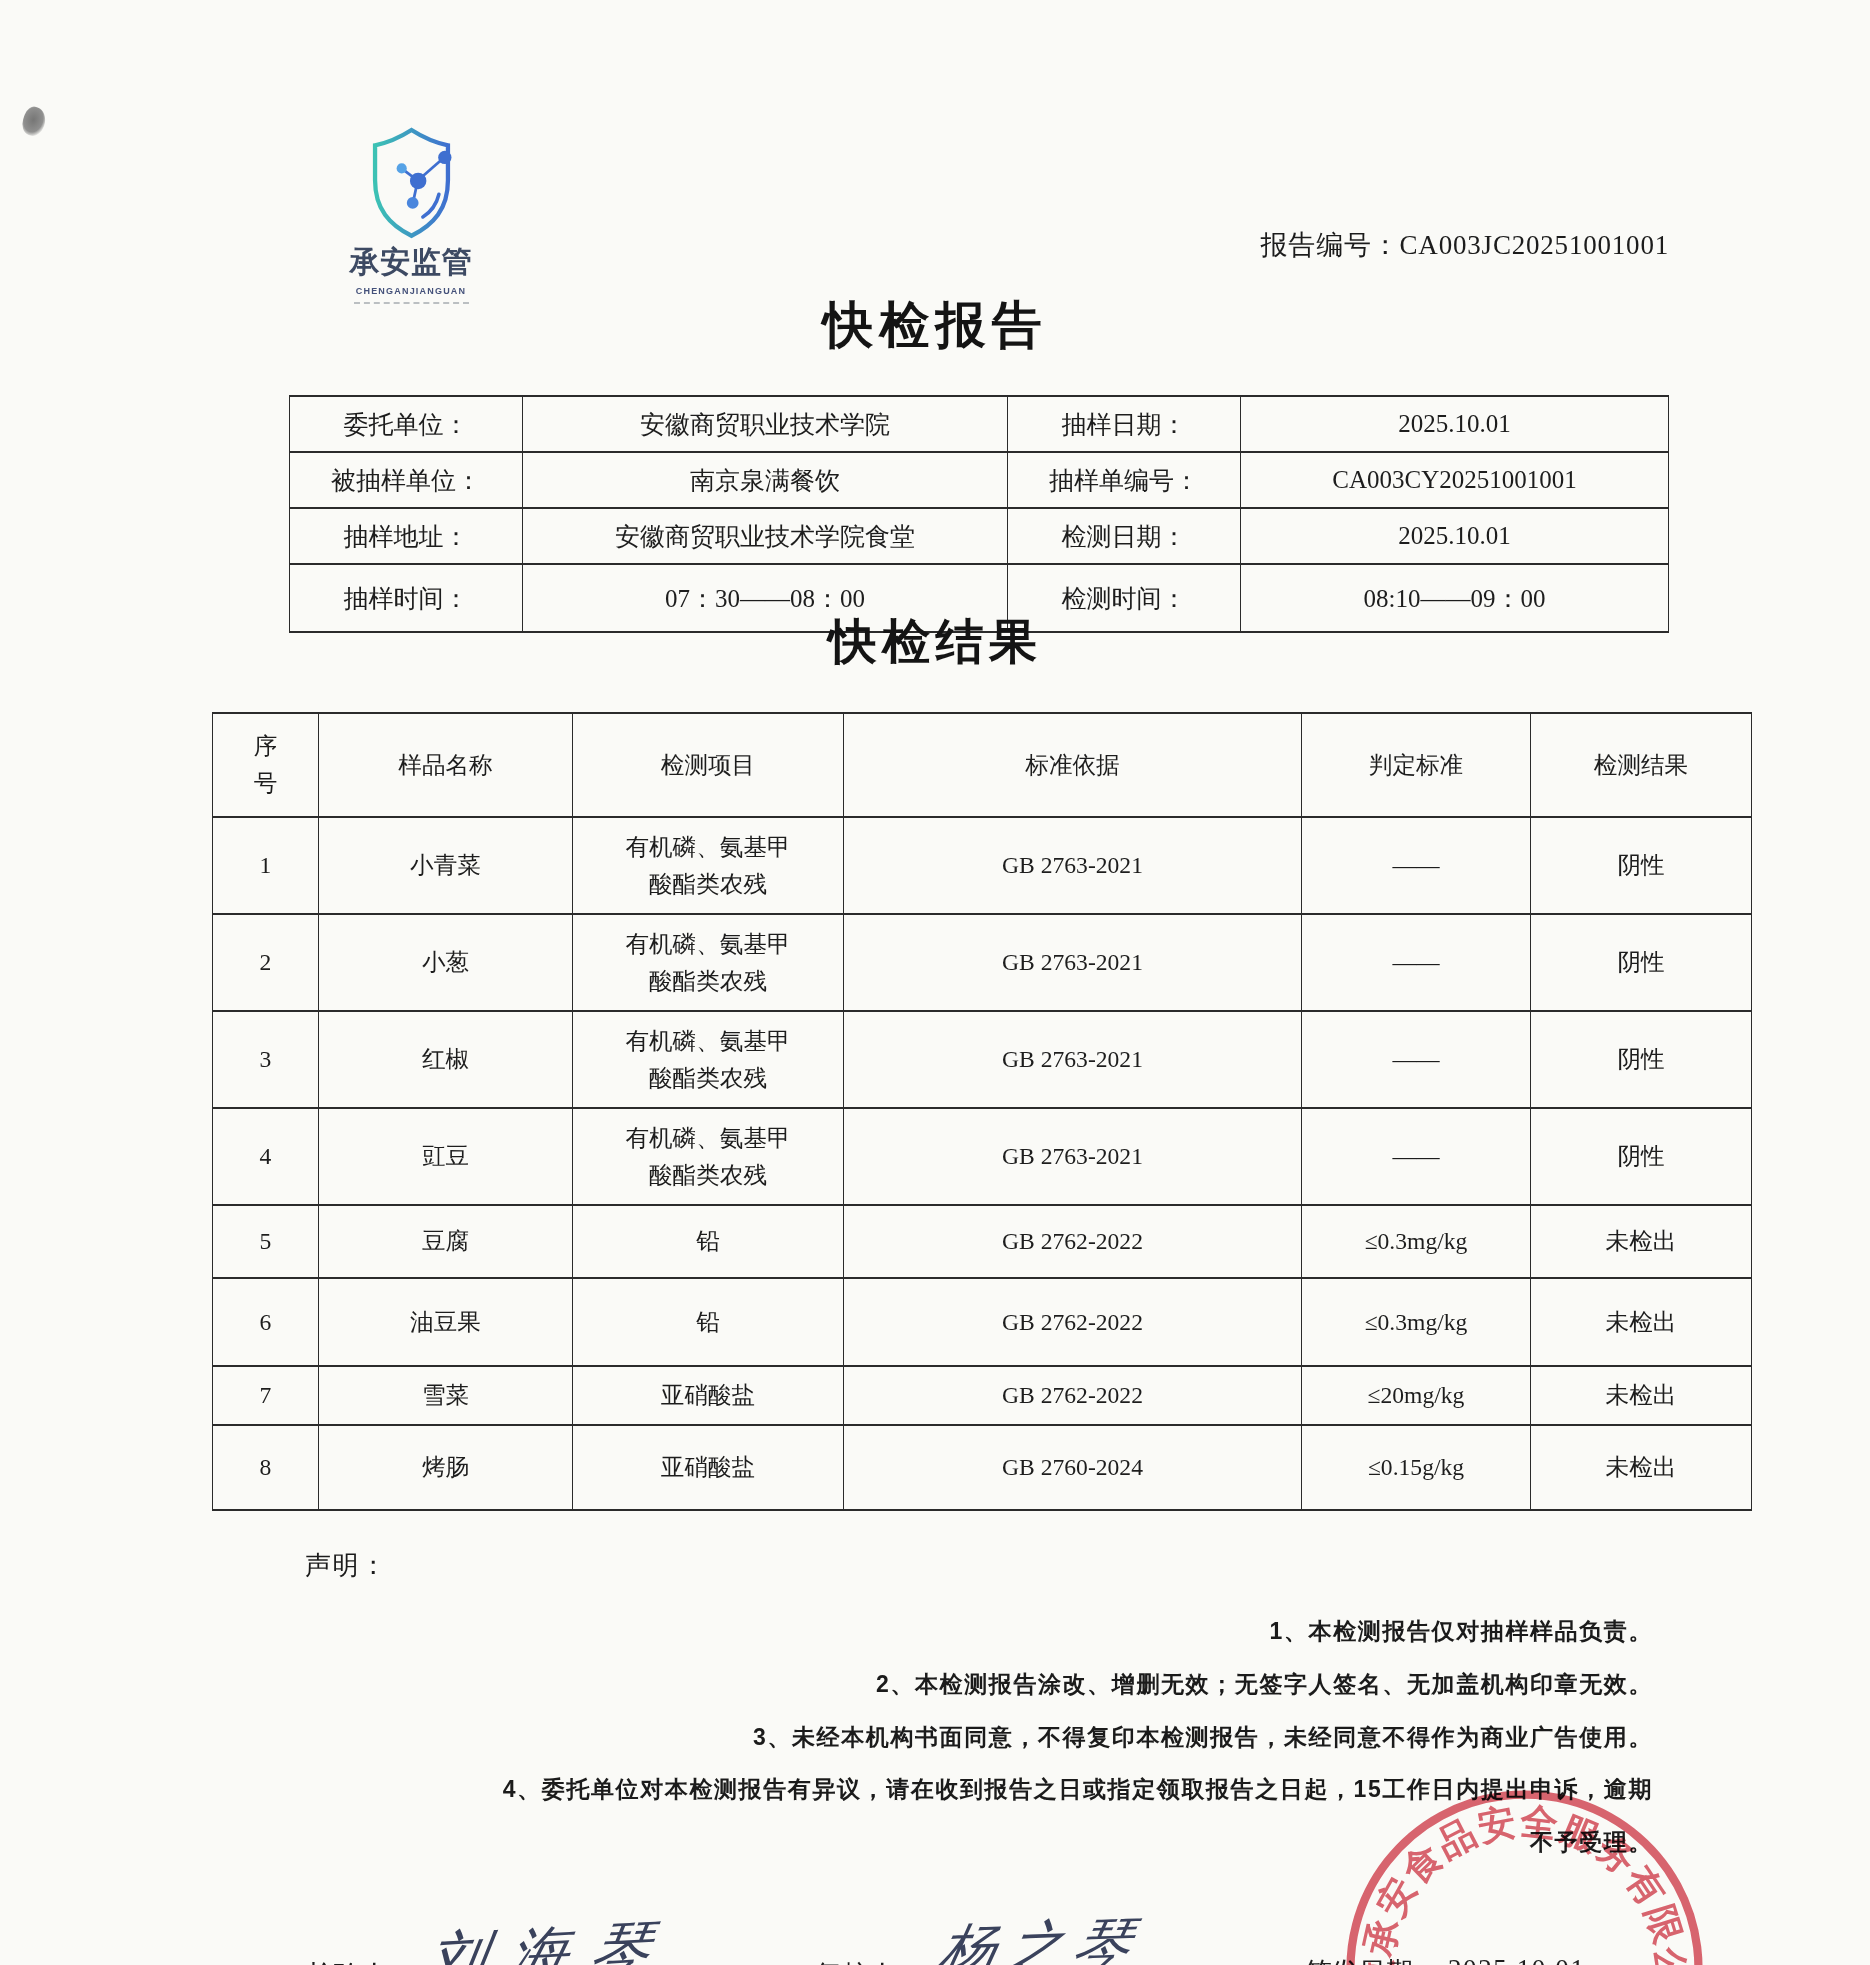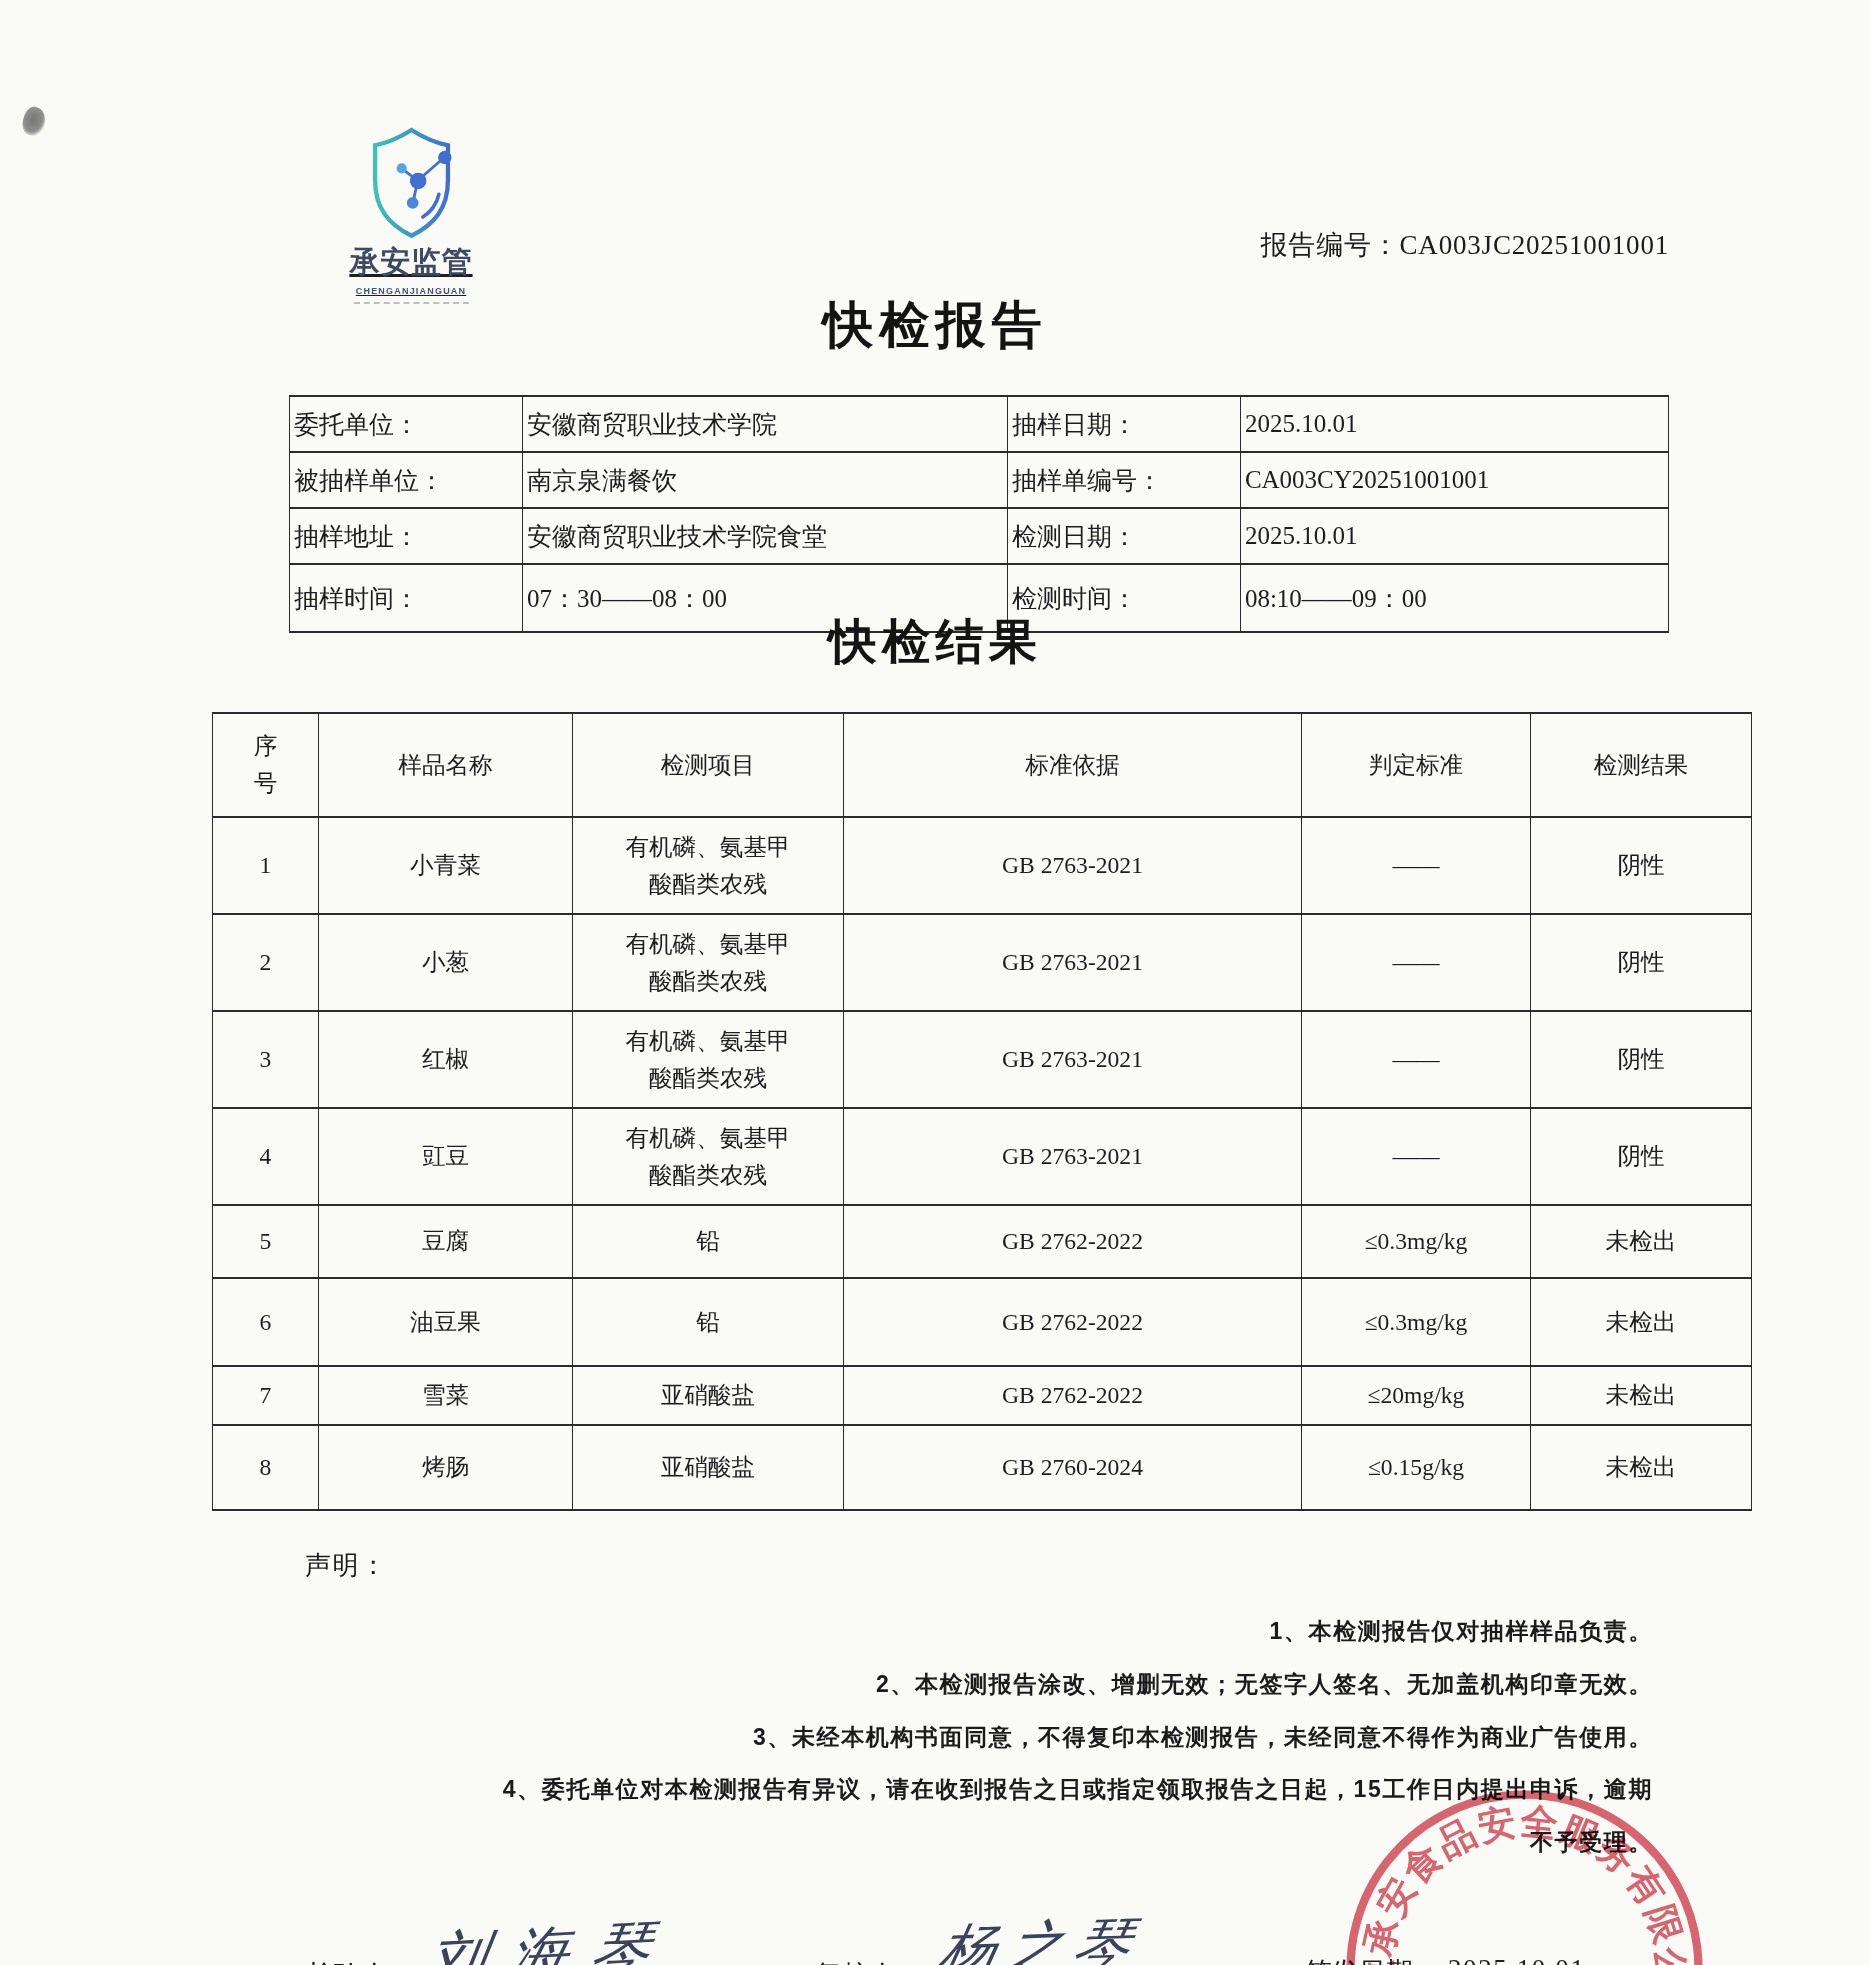--- a/index.html
+++ b/index.html
@@ -10,21 +10,21 @@
   }
 
   
   .smudge {
     position:absolute; left:23px; top:107px; width:22px; height:29px;
     background:radial-gradient(ellipse at 45% 45%, #4a4a4a 0%, #6d6d6d 55%, rgba(150,150,150,0) 78%);
     border-radius:42% 58% 50% 50%; transform:rotate(18deg); opacity:.75;
   }
 
   
-  .logo { position:absolute; left:345px; top:125px; width:132px; text-align:center;text-decoration:underline; }
+  .logo { position:absolute; left:345px; top:125px; width:132px; text-align:center; }
   .logo svg { display:block; margin:0 auto; }
   .logo-cn {
     margin-top:2.4px; font-size:30px; font-weight:700; letter-spacing:0.8px;
     color:#3d4a63; font-family:"Liberation Sans", sans-serif;
   }
   .logo-en {
     margin-top:2.4px; font-size:9px; font-weight:700; letter-spacing:1.2px;
     color:#44517a; font-family:"Liberation Sans", sans-serif;
   }
   .logo-dashes { width:115px; margin:6.3px auto 0; border-top:2.4px dashed #9aa0a6; opacity:.65; }
@@ -40,21 +40,21 @@
   .results-heading {
     position:absolute; top:610px; left:0; width:100%; margin:0; text-align:center;
     font-size:48px; font-weight:700; letter-spacing:5.5px; color:#141414;
   }
 
   table { border-collapse:collapse; table-layout:fixed; position:absolute; }
   .info-table { left:289px; top:395px; width:1380px; }
   .info-table td {
     border-left:1.2px solid #2b2b2b; border-right:1.2px solid #2b2b2b;
     border-top:2.4px solid #2b2b2b; border-bottom:2.4px solid #2b2b2b;
-    vertical-align:middle; font-size:25px; color:#1d1d1d; padding:0 3.9px;
+    text-align:center; vertical-align:middle; font-size:25px; color:#1d1d1d; padding:0 3.9px;
   }
 
   .results-table { left:212px; top:712px; width:1539px; }
   .results-table th, .results-table td {
     border-left:1.2px solid #2b2b2b; border-right:1.2px solid #2b2b2b;
     border-top:2.4px solid #2b2b2b; border-bottom:2.4px solid #2b2b2b;
     text-align:center; vertical-align:middle; font-size:23.6px; font-weight:400;
     color:#1d1d1d; white-space:pre-line; line-height:1.55; padding:0 3.1px;
   }
 

